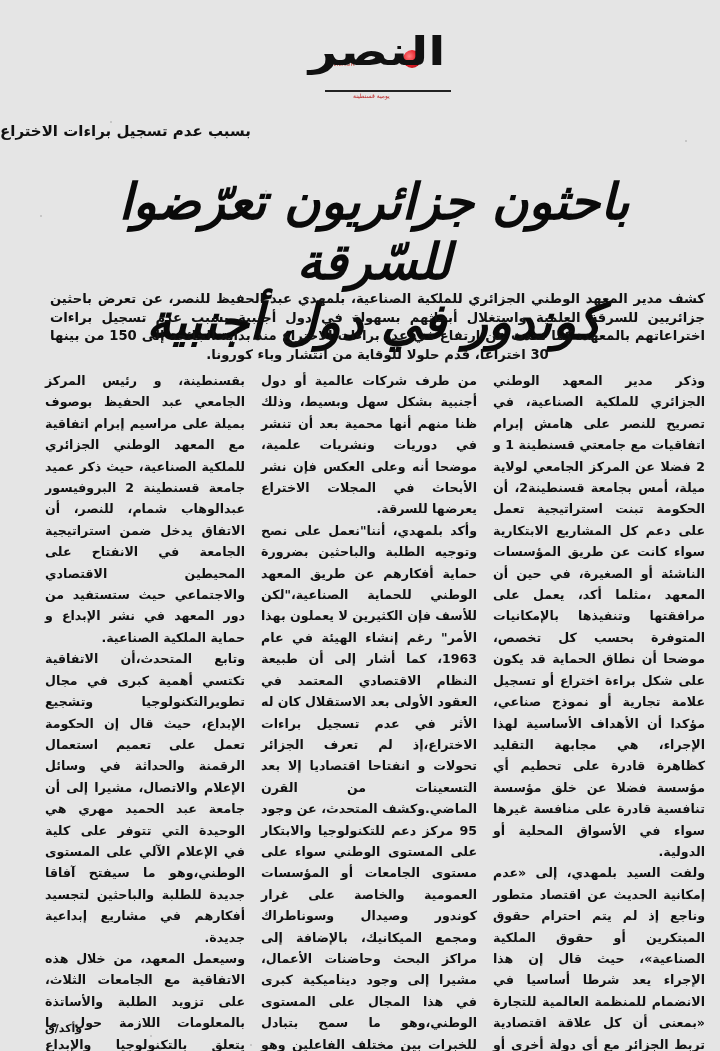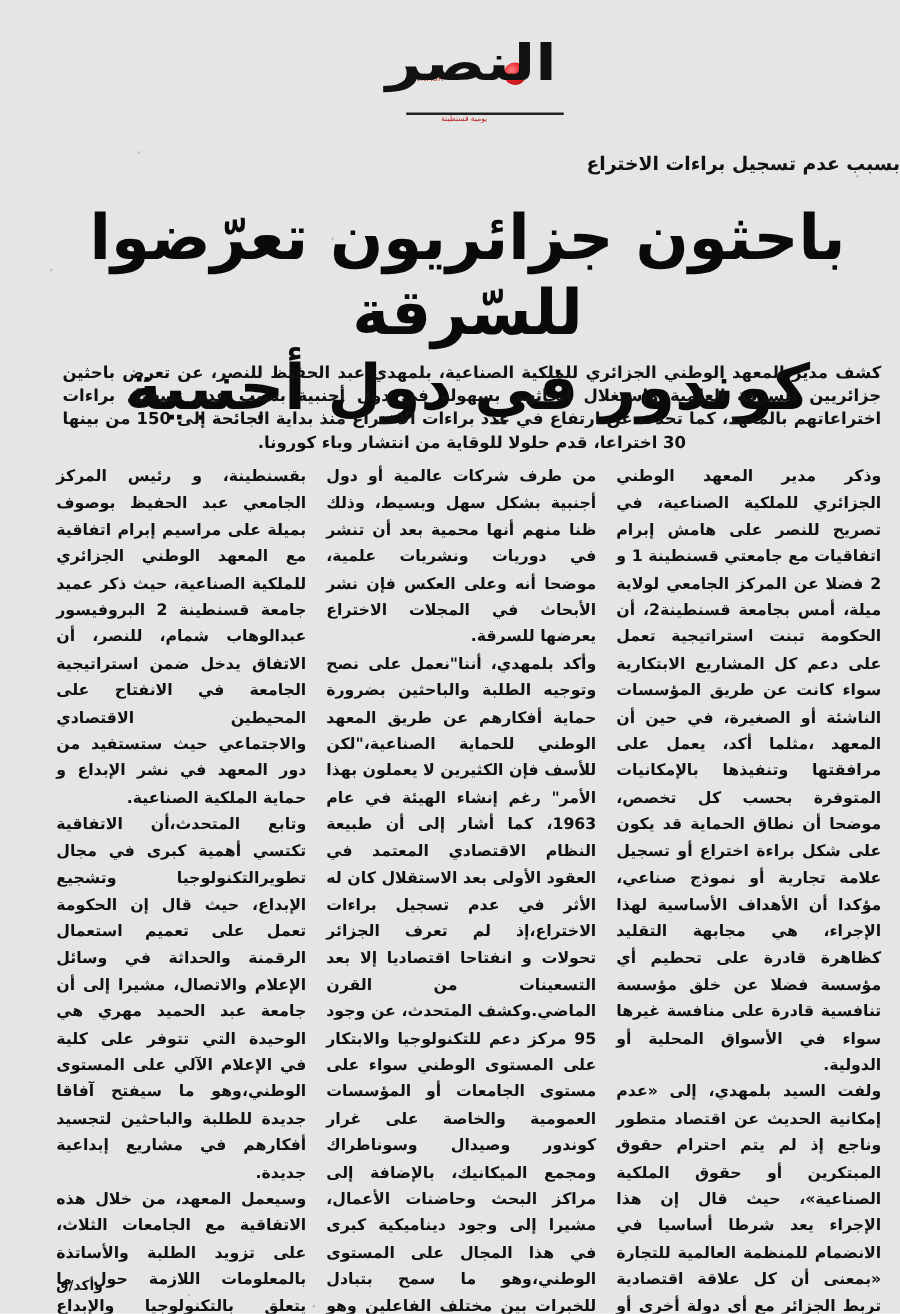--- a/index.html
+++ b/index.html
@@ -8,21 +8,21 @@
 
   
   .logo { position: absolute; left: 283px; top: 20px; width: 170px; height: 62px; }
   .logo-word { position: absolute; right: 8px; top: 10px; font-family: "DejaVu Sans", sans-serif; font-weight: 900; font-size: 40px; line-height: 42px; color: #111; letter-spacing: -1px; direction: rtl; transform: scaleX(1.25); transform-origin: right center; }
   .logo-dot { position: absolute; left: 120px; top: 30px; width: 18px; height: 18px; border-radius: 50%; background: radial-gradient(circle at 35% 35%, #ff8080 0%, #e8202a 45%, #a30b12 100%); }
   .logo-latin { position: absolute; left: 44px; top: 40px; font-size: 6px; color: #c0392b; letter-spacing: 0.5px; }
   .logo-bar { position: absolute; left: 42px; top: 70px; width: 126px; height: 2px; background: #222; }
   .logo-tagline { position: absolute; left: 70px; top: 72px; font-size: 6px; color: #b22; direction: rtl; }
 
   
-  .kicker { position: absolute; left: 0; right: 0; top: 122px; text-align: right; direction: rtl; font-weight: 800; font-size: 15px; color: #111; }
+  .kicker { position: absolute; left: 0; right: 0; top: 122px; text-align: left; direction: rtl; font-weight: 800; font-size: 15px; color: #111; }
   .headline { position: absolute; left: 40px; right: 12px; top: 160px; text-align: center; direction: rtl; font-weight: 900; font-size: 50px; line-height: 60px; color: #0a0a0a; letter-spacing: 1px; }
   .headline span { display: block; }
 
   
   .lead { position: absolute; left: 50px; right: 15px; top: 290px; direction: rtl; text-align: justify; text-align-last: center; font-weight: 800; font-size: 13.2px; line-height: 18.5px; color: #111; }
 
   
   .col { position: absolute; top: 370px; direction: rtl; text-align: justify; font-size: 12.6px; line-height: 21.4px; color: #111; font-weight: 700; }
   .col-right { left: 493px; width: 212px; }
   .col-middle { left: 261px; width: 216px; }
@@ -40,21 +40,21 @@
   <div class="logo">
     <div class="logo-latin">ANNASR</div>
     <div class="logo-dot"></div>
     <div class="logo-word">النصر</div>
     <div class="logo-bar"></div>
     <div class="logo-tagline">يومية قسنطينة</div>
   </div>
 
   <div class="kicker">بسبب عدم تسجيل براءات الاختراع</div>
 
-  <h1 class="headline" style="margin:0;">
+  <h1 class="headline" style="margin:12px;font-style:italic;">
     <span>باحثون جزائريون تعرّضوا للسّرقة</span>
     <span>كوندور في دول أجنبية</span>
   </h1>
 
   <div class="lead">كشف مدير المعهد الوطني الجزائري للملكية الصناعية، بلمهدي عبد الحفيظ للنصر، عن تعرض باحثين جزائريين للسرقة العلمية واستغلال أبحاثهم بسهولة في دول أجنبية بسبب عدم تسجيل براءات اختراعاتهم بالمعهد، كما تحدث عن ارتفاع في عدد براءات الاختراع منذ بداية الجائحة إلى 150 من بينها 30 اختراعا، قدم حلولا للوقاية من انتشار وباء كورونا.</div>
 
   <div class="col col-right">
     <p>وذكر مدير المعهد الوطني الجزائري للملكية الصناعية، في تصريح للنصر على هامش إبرام اتفاقيات مع جامعتي قسنطينة 1 و 2 فضلا عن المركز الجامعي لولاية ميلة، أمس بجامعة قسنطينة2، أن الحكومة تبنت استراتيجية تعمل على دعم كل المشاريع الابتكارية سواء كانت عن طريق المؤسسات الناشئة أو الصغيرة، في حين أن المعهد ،مثلما أكد، يعمل على مرافقتها وتنفيذها بالإمكانيات المتوفرة بحسب كل تخصص، موضحا أن نطاق الحماية قد يكون على شكل براءة اختراع أو تسجيل علامة تجارية أو نموذج صناعي، مؤكدا أن الأهداف الأساسية لهذا الإجراء، هي مجابهة التقليد كظاهرة قادرة على تحطيم أي مؤسسة فضلا عن خلق مؤسسة تنافسية قادرة على منافسة غيرها سواء في الأسواق المحلية أو الدولية.</p>
     <p>ولفت السيد بلمهدي، إلى «عدم إمكانية الحديث عن اقتصاد متطور وناجع إذ لم يتم احترام حقوق المبتكرين أو حقوق الملكية الصناعية»، حيث قال إن هذا الإجراء يعد شرطا أساسيا في الانضمام للمنظمة العالمية للتجارة «بمعنى أن كل علاقة اقتصادية تربط الجزائر مع أي دولة أخرى أو اقتصادية فإن موضوع الملكية الصناعية يعد أمرا بالغ الأهمية» مشيرا إلى أن الغاية من إبرام الاتفاقيات مع الجامعات، هو تلقين الطالب أو الباحث كيفية حماية فكرته منذ بدايتها إلى غاية إنشاء مؤسسة .</p>
 

